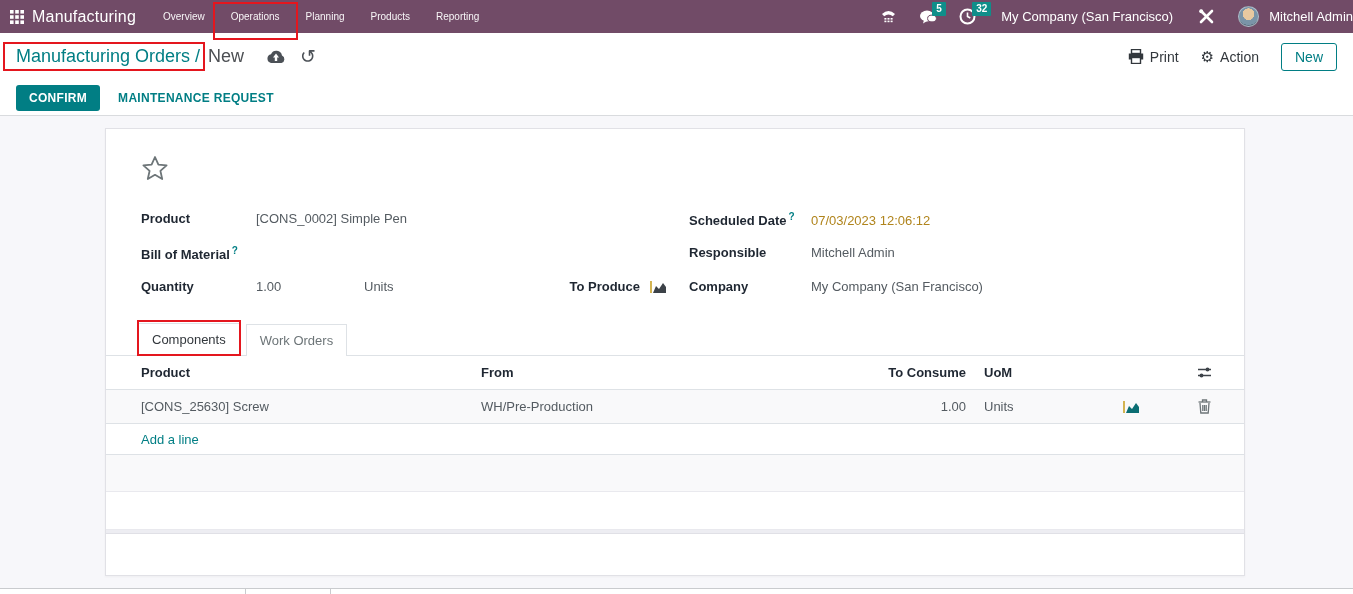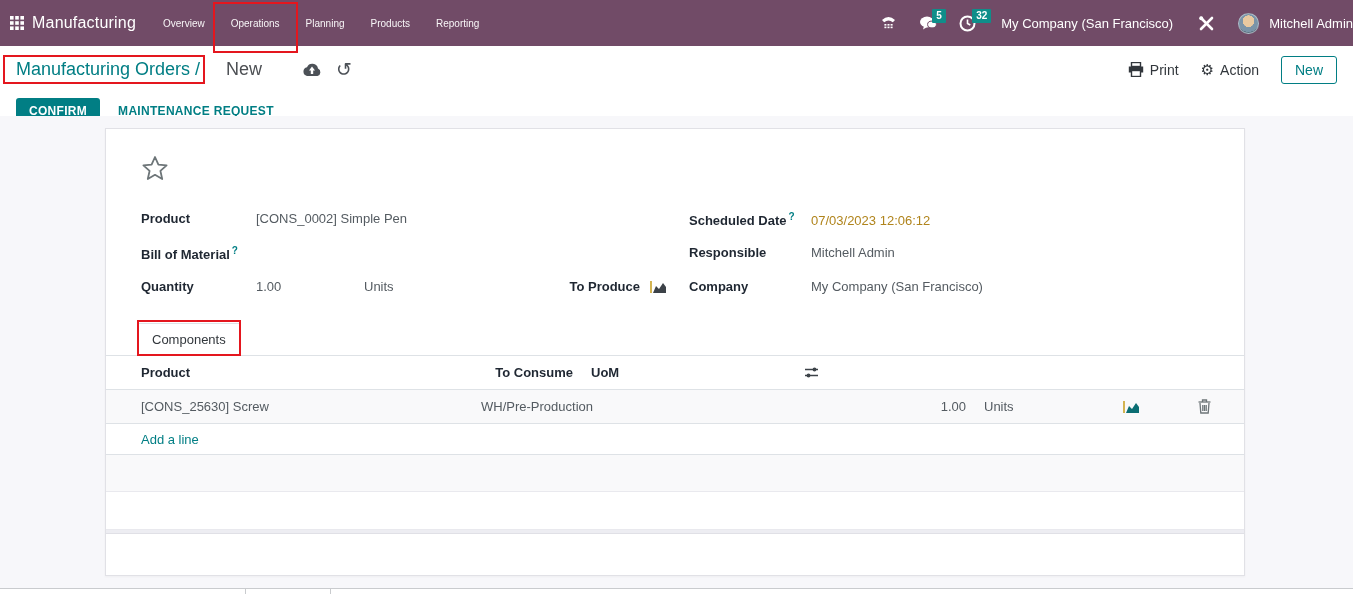--- a/index.html
+++ b/index.html
@@ -6,36 +6,36 @@
     --navbar:#714B67; --accent:#017E84; --ann:#e4161e; --stage:#714B67;
     --date:#b0841c; --badge:#0f8e8a;
     --txt:#374151; --muted:#6d7175; --val:#545b61; --border:#dee2e6;
   }
   *{box-sizing:border-box; margin:0; padding:0;}
   body{
     width:1353px; height:594px; overflow:hidden; position:relative;
     font-family:"Liberation Sans", sans-serif; background:#f7f7fa; font-size:13px;
   }
   
-  .navbar{height:46px; background:var(--navbar); display:flex; align-items:stretch; color:#fff; padding-left:10px;}
+  .navbar{height:33px; background:var(--navbar); display:flex; align-items:stretch; color:#fff; padding-left:10px;}
   .nav-brand{display:flex; align-items:center; gap:8px; padding-right:14px;}
   .brand-name{font-size:16px; font-weight:500; letter-spacing:.2px;}
   .nav-menus{display:flex; align-items:stretch;}
   .menu-item{display:flex; align-items:center; padding:0 13px; font-size:10px; color:rgba(255,255,255,.95); cursor:pointer; position:relative;}
   .red-box{position:absolute; border:2px solid var(--ann); pointer-events:none; z-index:30;}
   .menu-item .red-box{left:-5px; right:-5px; top:2px; bottom:-7px;}
   .nav-right{margin-left:auto; display:flex; align-items:center; gap:4px; padding-right:0;}
   .systray-item{position:relative; padding:0 9px; display:flex; align-items:center; height:33px; cursor:pointer;}
   .badge{position:absolute; top:2px; left:22px; background:var(--badge); color:#fff; font-size:10px; font-weight:700; padding:1px 4px; border-radius:1px; line-height:12px;}
   .nav-company{font-size:13px; padding:0 12px; cursor:pointer; white-space:nowrap;}
   .avatar{width:21px; height:21px; border-radius:50%; background:radial-gradient(circle at 50% 38%, #e8c9a0 0 38%, #7a94a8 39% 70%, #5d7283 71%); border:1px solid rgba(255,255,255,.4); margin:0 6px 0 10px; flex:0 0 auto;}
   .nav-user{font-size:13px; white-space:nowrap; overflow:hidden;}
   
   .control-row{height:47px; background:#fff; display:flex; align-items:center; padding:0 16px;}
-  .breadcrumb{display:flex; align-items:center; gap:26px; font-size:18px;}
+  .breadcrumb{display:flex; align-items:center; gap:8px; font-size:18px;}
   .bc-parent{color:var(--accent); cursor:pointer; position:relative; white-space:nowrap;}
   .bc-parent .red-box{left:-13px; right:-5px; top:-4px; bottom:-4px;}
   .bc-current{color:#4c4f53;}
   .bc-icons{display:flex; align-items:center; gap:14px; margin-left:14px;}
   .icon-btn{cursor:pointer; display:flex; align-items:center; color:var(--txt);}
   .cp-right{margin-left:auto; display:flex; align-items:center; gap:22px;}
   .cp-action{display:flex; align-items:center; gap:6px; font-size:14px; color:#32373c; cursor:pointer;}
   .gear-glyph{font-size:15px; line-height:1; color:#32373c;}
   .btn-new{border:1px solid var(--accent); color:var(--accent); background:#fff; font-size:14px; padding:5px 13px; border-radius:3px; cursor:pointer; font-family:inherit;}
   
@@ -248,24 +248,26 @@
         </div>
         <div class="field-row">
           <span class="f-label">Company</span>
           <span class="f-value">My Company (San Francisco)</span>
         </div>
       </div>
     </div>
 
     <div class="tabs">
         <div class="tab active">Components<span class="red-box"></span></div>
+        <div class="tab">Work Orders</div>
       </div>
 
     <div class="tbl-header">
       <span class="c-product">Product</span>
+      <span class="c-from">From</span>
       <span class="hdr-consume-uom">
         <span class="c-consume">To Consume</span>
         <span class="c-uom">UoM</span>
       </span>
       <span class="c-icons">
         <span class="c-chart"></span>
         <span class="c-trash">
           <svg width="15" height="15" viewBox="0 0 15 15">
               <g stroke="#3c4248" stroke-width="1.5">
                 <line x1="1" y1="4.5" x2="14" y2="4.5"></line>

